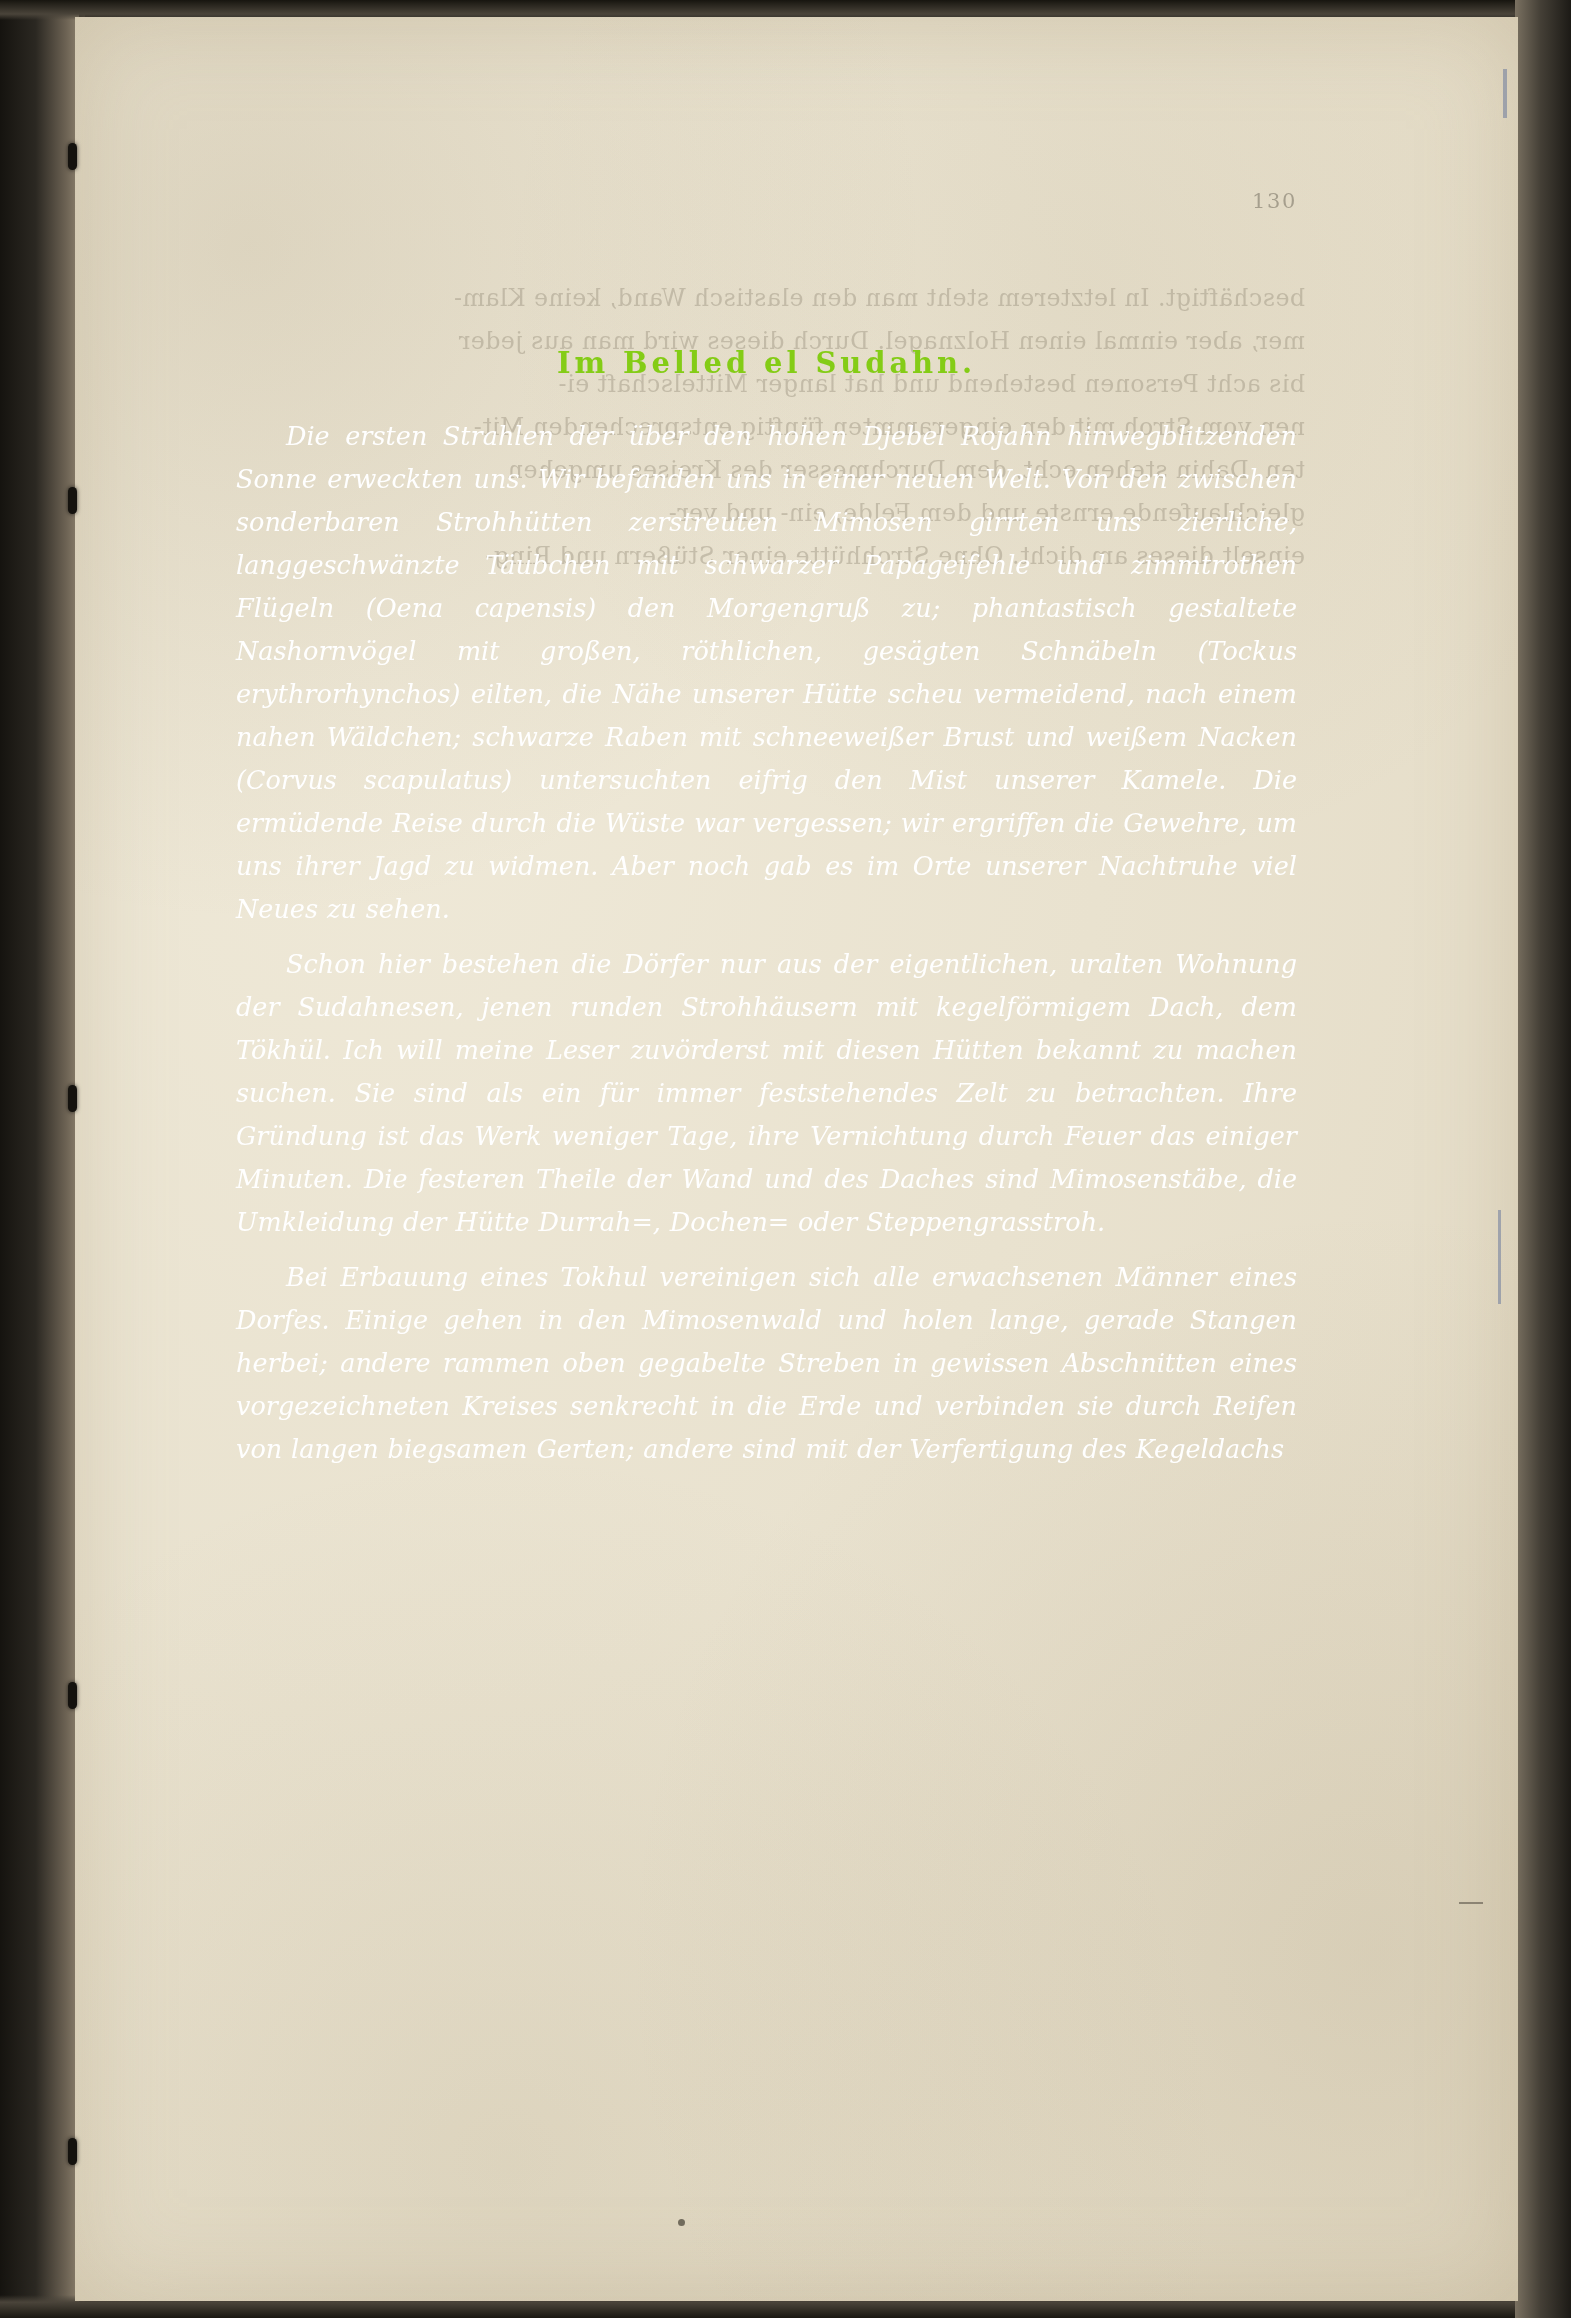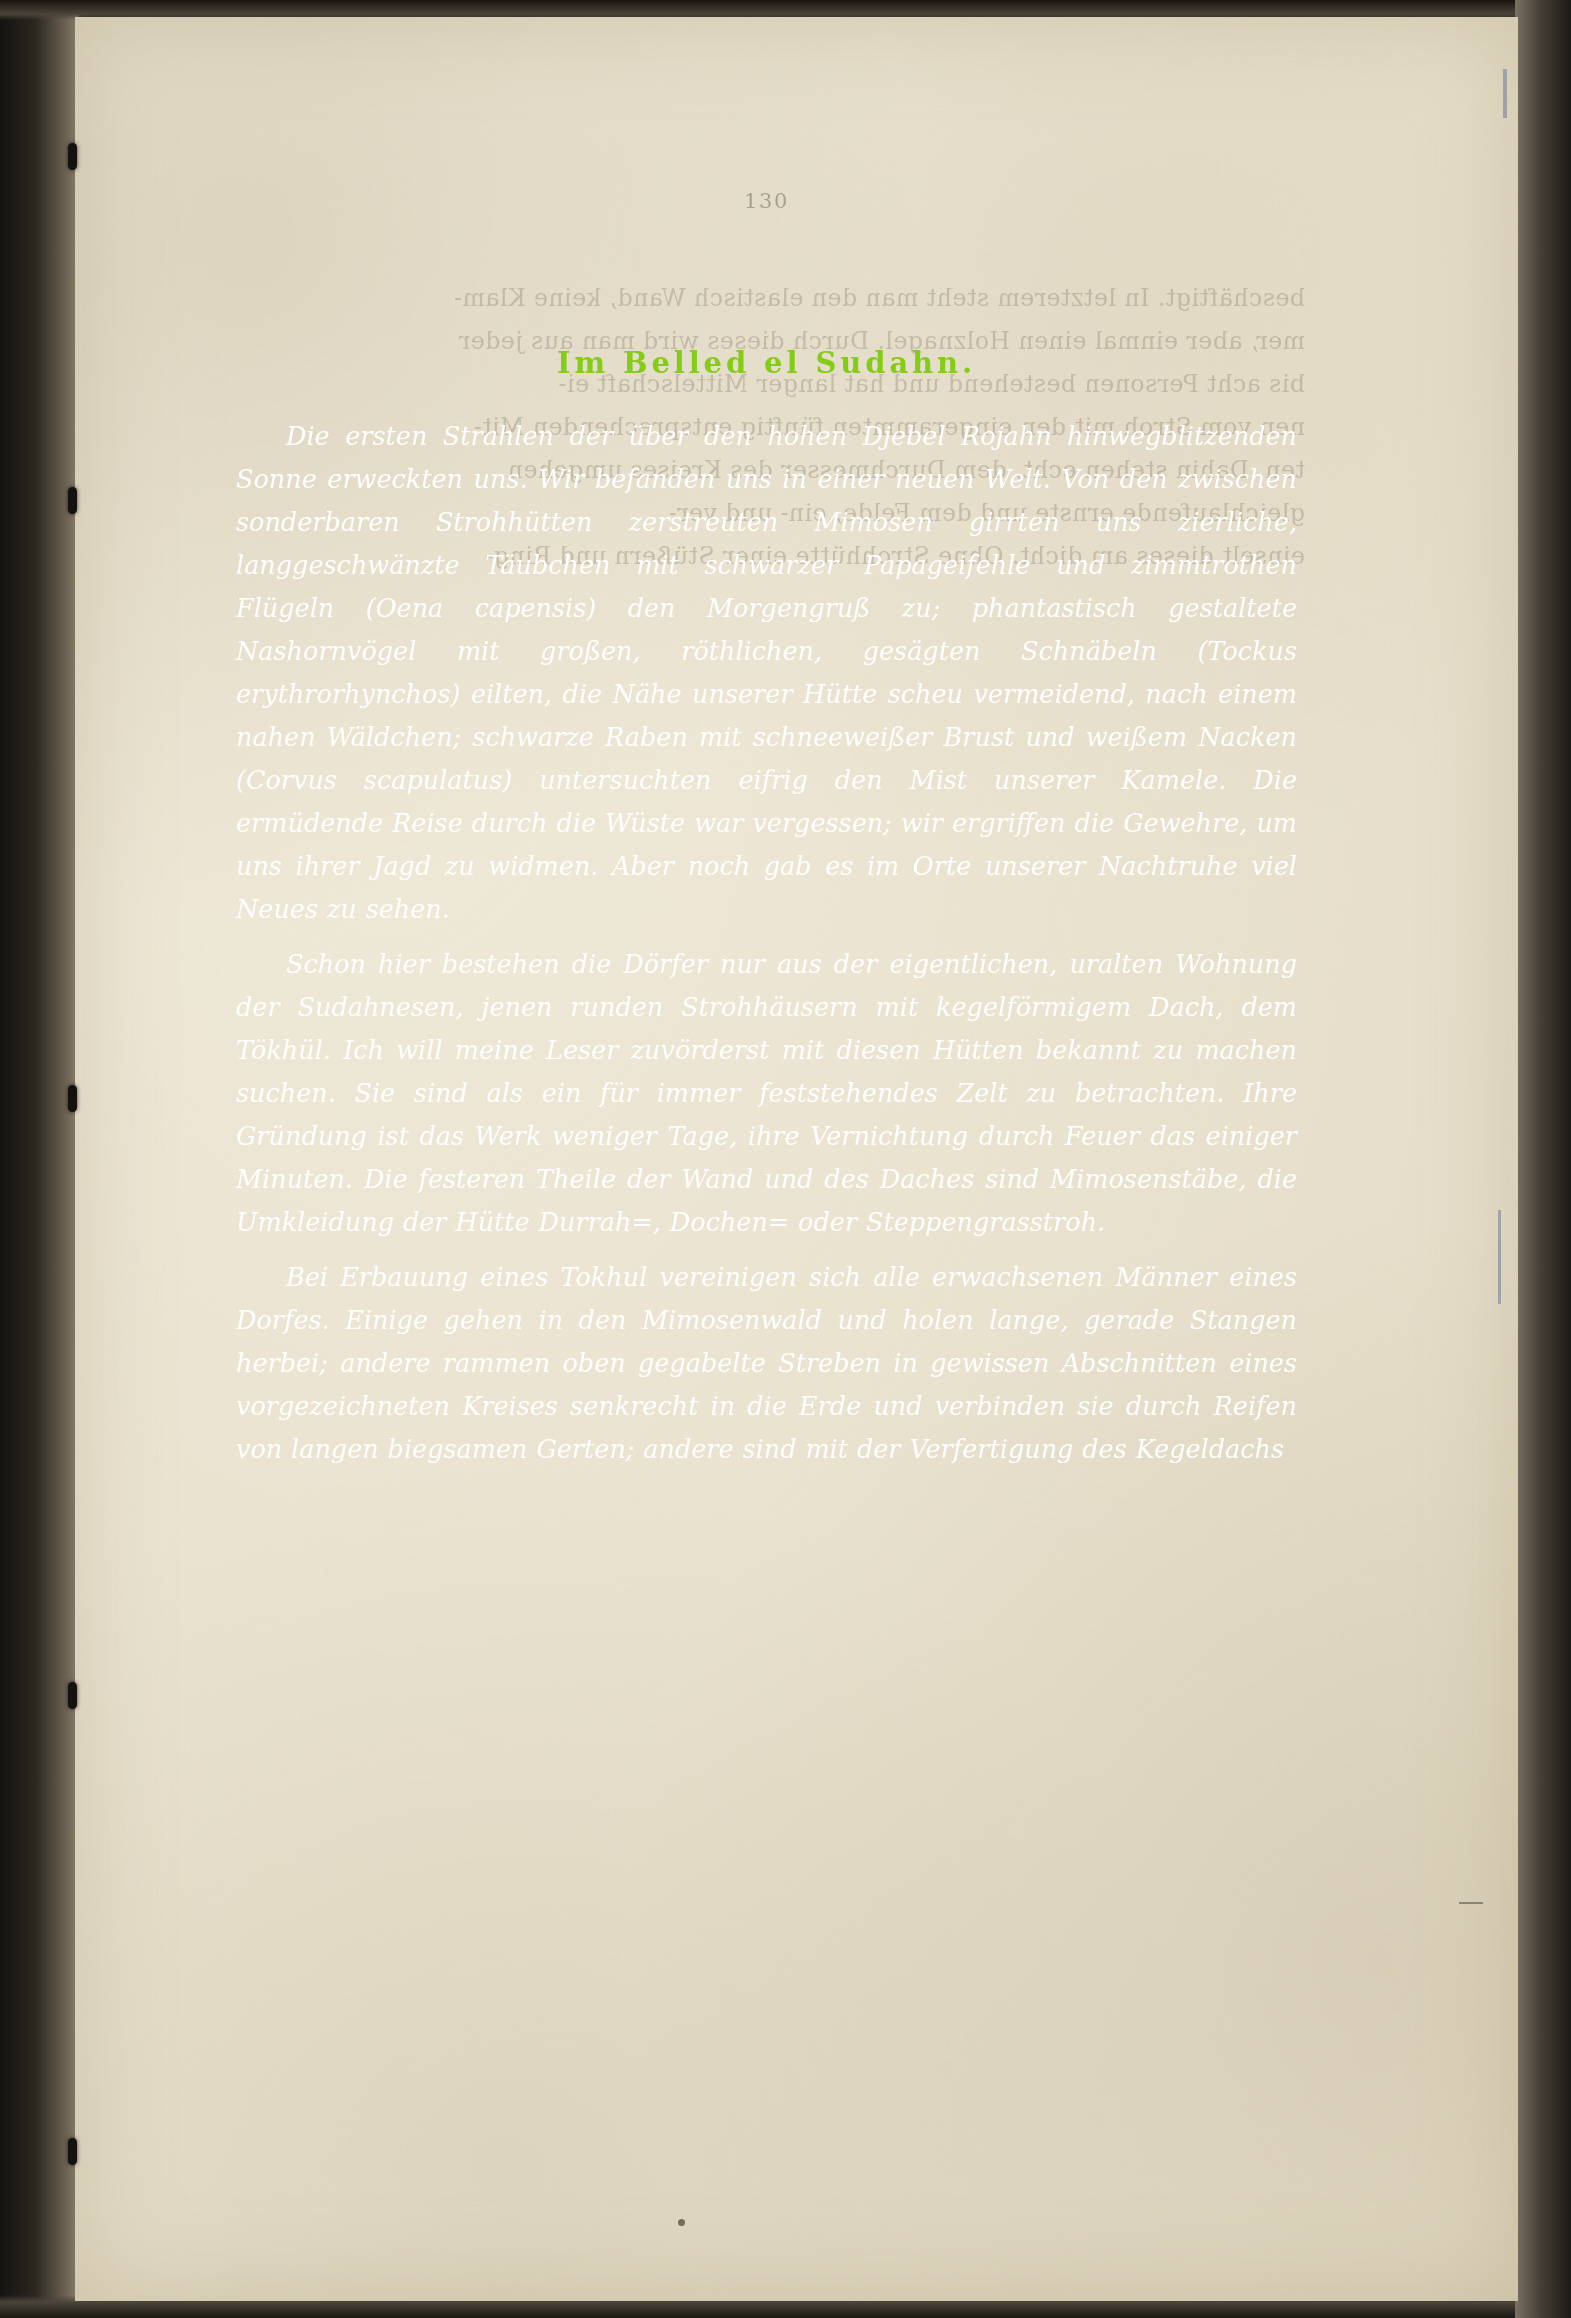--- a/index.html
+++ b/index.html
@@ -102,21 +102,21 @@
 
   
   .content {
     position: absolute;
     left: 236px;
     top: 189px;
     width: 1061px;
   }
 
   .folio {
-    text-align: center;
+    text-align: right;
     font-family: "DejaVu Serif", serif;
     font-size: 21px;
     color: #5d574a;
     opacity: .45;
     letter-spacing: 1.6px;
     height: 31px;
   }
 
   
   .bleed {

